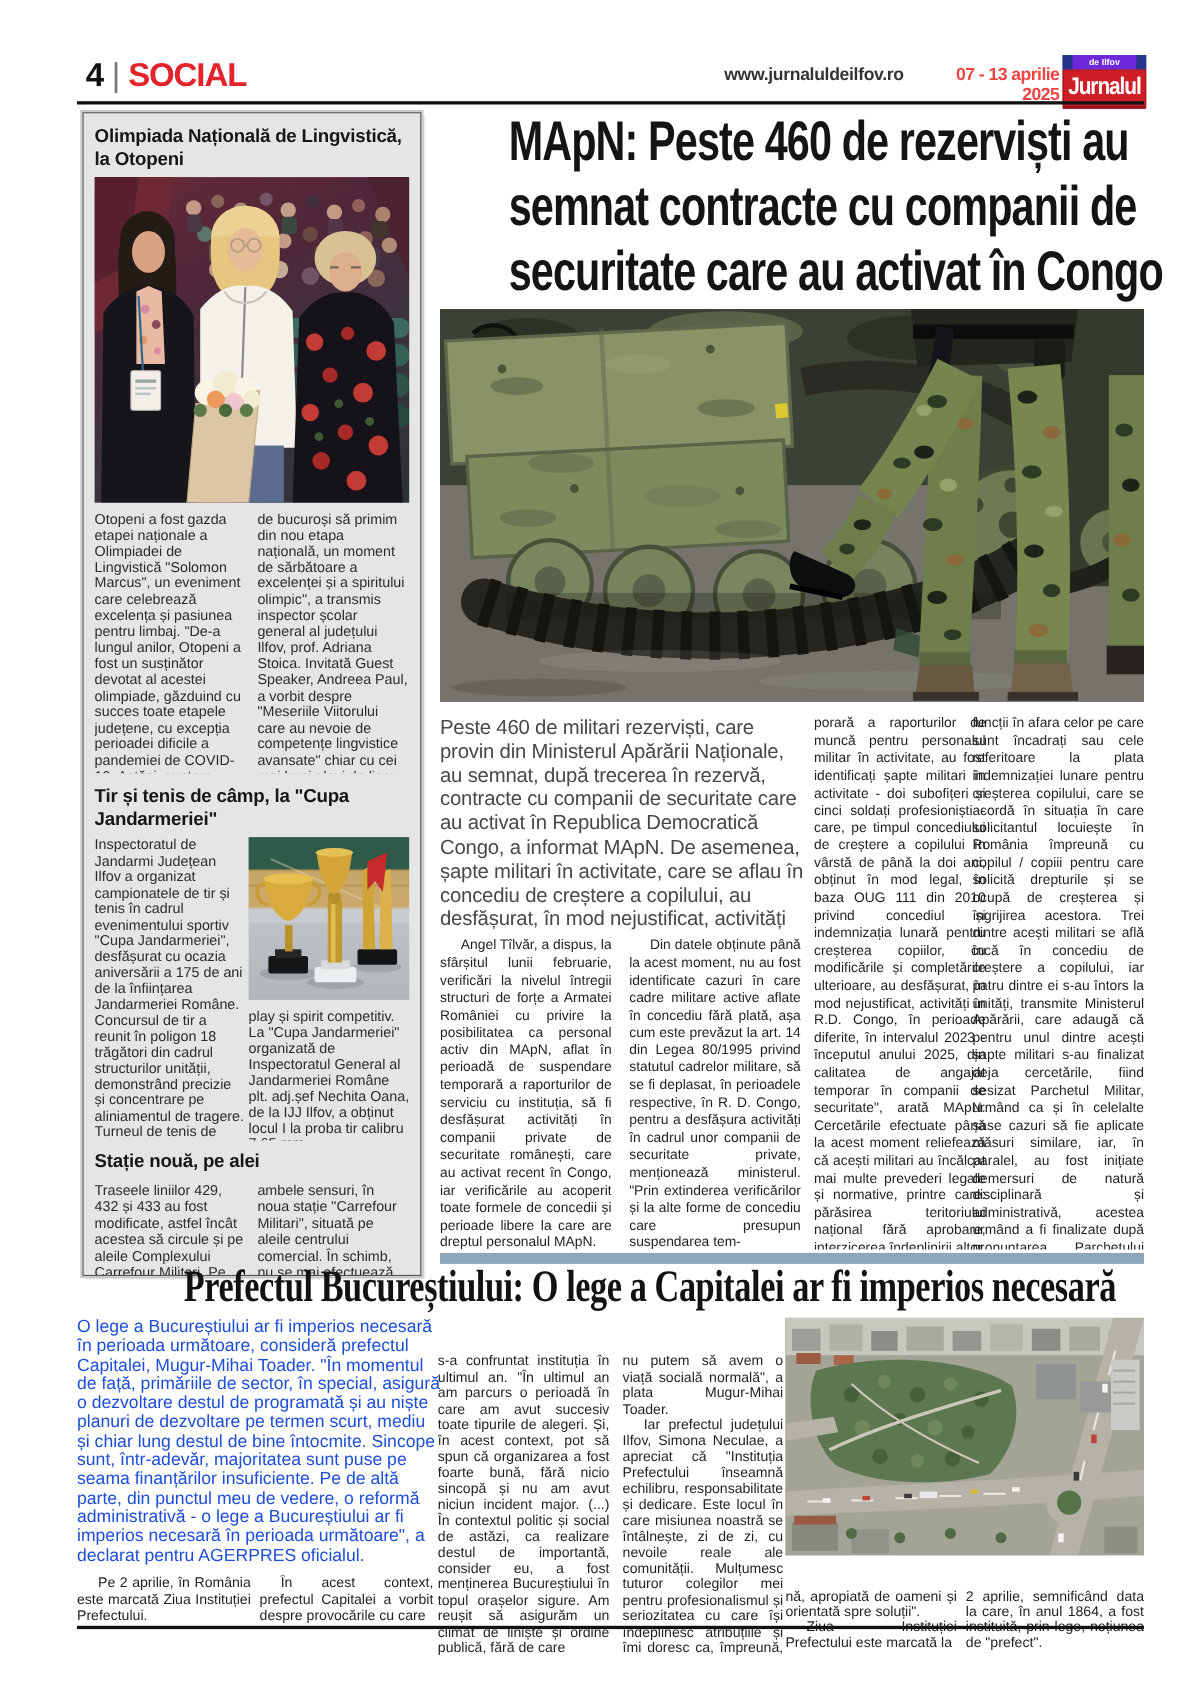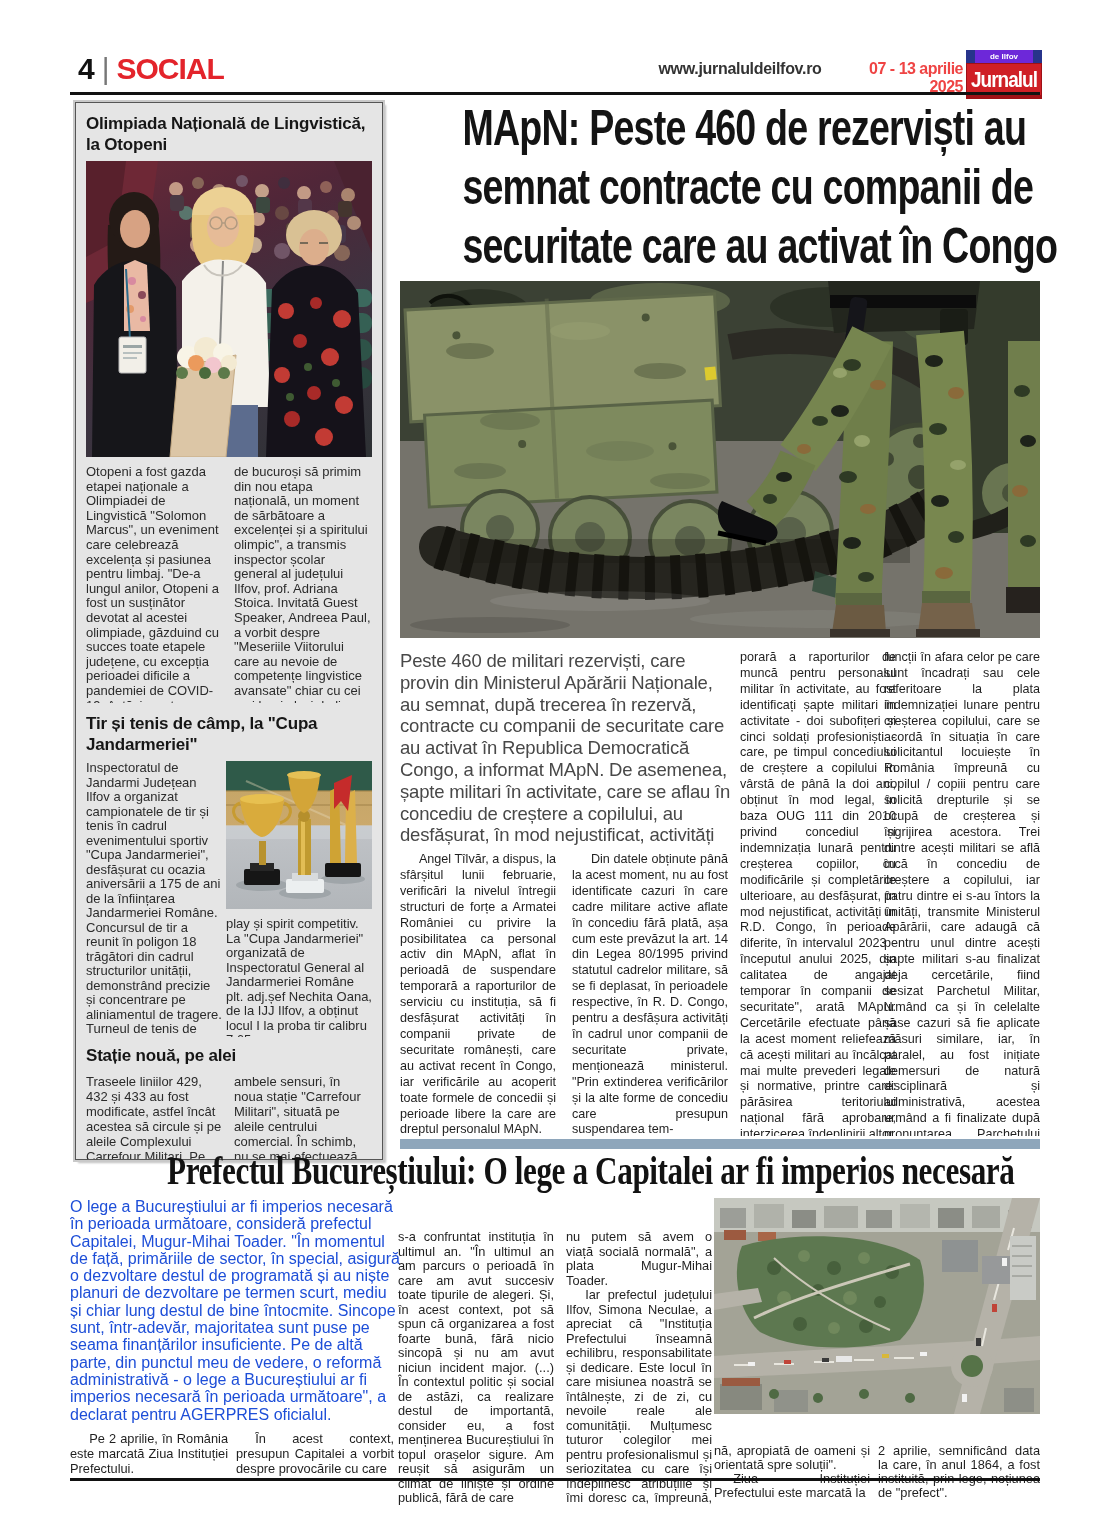--- a/index.html
+++ b/index.html
@@ -384,21 +384,21 @@
   <div class="mcol tall" style="left:884px;">funcții în afara celor pe care sunt încadrați sau cele referitoare la plata indemnizației lunare pentru creșterea copilului, care se acordă în situația în care solicitantul locuiește în România împreună cu copilul / copiii pentru care solicită drepturile și se ocupă de creșterea și îngrijirea acestora. Trei dintre acești militari se află încă în concediu de creștere a copilului, iar patru dintre ei s-au întors la unități, transmite Ministerul Apărării, care adaugă că pentru unul dintre acești șapte militari s-au finalizat deja cercetările, fiind sesizat Parchetul Militar, urmând ca și în celelalte șase cazuri să fie aplicate măsuri similare, iar, în paralel, au fost inițiate demersuri de natură disciplinară și administrativă, acestea urmând a fi finalizate după pronunțarea Parchetului Militar asupra încadrării penale a faptelor.</div>
 
   <div class="bluebar"></div>
 
   <div class="b-headline">
     <span class="b-hline">Prefectul Bucureștiului: O lege a Capitalei ar fi imperios necesară</span>
   </div>
 
   <div class="b-lead">O lege a Bucureștiului ar fi imperios necesară în perioada următoare, consideră prefectul Capitalei, Mugur-Mihai Toader. "În momentul de față, primăriile de sector, în special, asigură o dezvoltare destul de programată și au niște planuri de dezvoltare pe termen scurt, mediu și chiar lung destul de bine întocmite. Sincope sunt, într-adevăr, majoritatea sunt puse pe seama finanțărilor insuficiente. Pe de altă parte, din punctul meu de vedere, o reformă administrativă - o lege a Bucureștiului ar fi imperios necesară în perioada următoare", a declarat pentru AGERPRES oficialul.</div>
   <div class="bmini indent" style="left:70px;">Pe 2 aprilie, în România este marcată Ziua Instituției Prefectului.</div>
-  <div class="bmini indent" style="left:236px;">În acest context, presupun Capitalei a vorbit despre provocările cu care</div>
+  <div class="bmini indent" style="left:236px;">În acest context, prefectul Capitalei a vorbit despre provocările cu care</div>
   <div class="bcol" style="left:398px;width:156px;">s-a confruntat instituția în ultimul an. "În ultimul an am parcurs o perioadă în care am avut succesiv toate tipurile de alegeri. Și, în acest context, pot să spun că organizarea a fost foarte bună, fără nicio sincopă și nu am avut niciun incident major. (...) În contextul politic și social de astăzi, ca realizare destul de importantă, consider eu, a fost menținerea Bucureștiului în topul orașelor sigure. Am reușit să asigurăm un climat de liniște și ordine publică, fără de care</div>
   <div class="bcol" style="left:566px;width:146px;">
     <div>nu putem să avem o viață socială normală", a plata Mugur-Mihai Toader.</div>
     <div class="indent">Iar prefectul județului Ilfov, Simona Neculae, a apreciat că "Instituția Prefectului înseamnă echilibru, responsabilitate și dedicare. Este locul în care misiunea noastră se întâlnește, zi de zi, cu nevoile reale ale comunității. Mulțumesc tuturor colegilor mei pentru profesionalismul și seriozitatea cu care își îndeplinesc atribuțiile și îmi doresc ca, împreună, să continuăm să construim o administrație moder-</div>
   </div>
 
   <div class="photo4">
     <svg width="326" height="216" viewBox="0 0 326 216">
       <rect x="0" y="0" width="326" height="216" fill="#a3a396"></rect>
       <rect x="0" y="0" width="326" height="34" fill="#c6c8c0"></rect>

